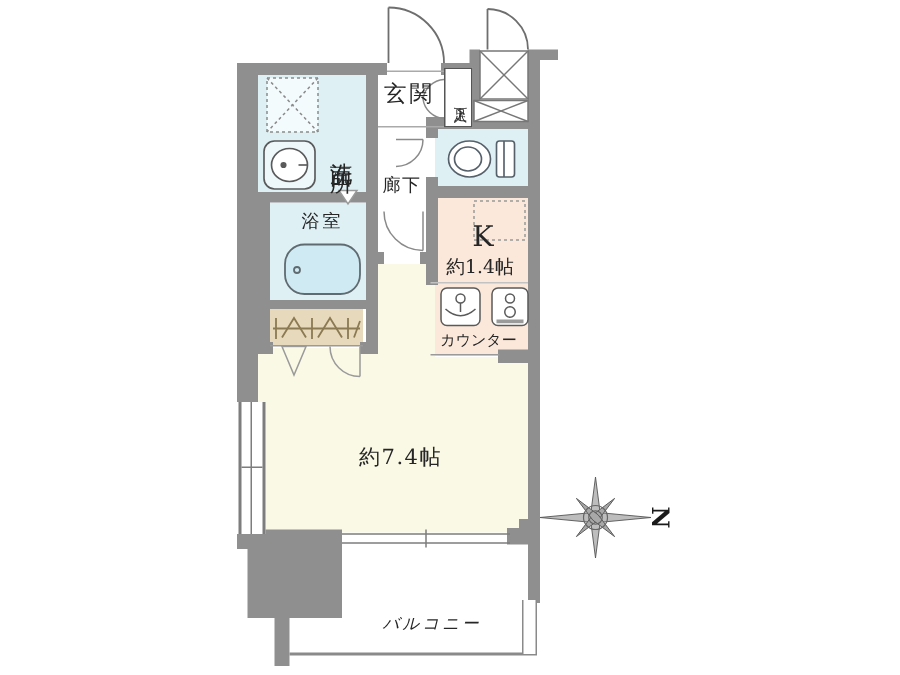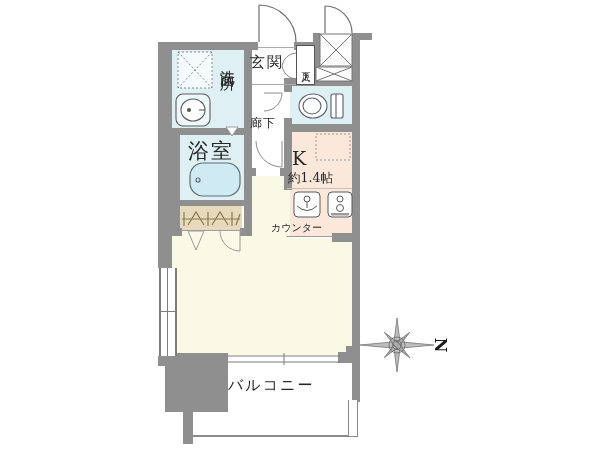--- a/index.html
+++ b/index.html
@@ -5,21 +5,21 @@
   html,body{margin:0;padding:0;background:#ffffff;}
   #plan{position:relative;width:600px;height:450px;background:#ffffff;overflow:hidden;
         font-family:"DejaVu Serif","Liberation Serif",serif;color:#2a2a2a;}
   .wall{position:absolute;background:#8f8f8f;}
   .fill{position:absolute;}
   .f-water{background:#dff0f5;}
   .f-kitchen{background:#fbe8da;}
   .f-room{background:#faf9e6;}
   .f-closet{background:#e7d9bb;}
   .tline{position:absolute;background:#9a9a9a;}
-  .lbl{position:absolute;line-height:1.15;letter-spacing:2px;
+  .lbl{position:absolute;text-align:center;line-height:1.15;letter-spacing:2px;
        color:#262626;z-index:6;white-space:nowrap;}
   .vtext{writing-mode:vertical-rl;text-orientation:upright;}
   #svg-layer{position:absolute;left:0;top:0;z-index:5;}
   .box-border{position:absolute;border:1px solid #555;background:#ffffff;z-index:6;
               display:flex;align-items:center;justify-content:center;}
   .window{position:absolute;background:#ffffff;border-left:2px solid #7d7d7d;
           border-right:2px solid #7d7d7d;z-index:4;}
   .rail{position:absolute;background:#ffffff;border-left:1px solid #8a8a8a;
         border-right:1px solid #8a8a8a;z-index:4;}
 </style>
@@ -188,20 +188,21 @@
       <text transform="translate(440,345) rotate(90)" text-anchor="middle" dominant-baseline="central" font-size="16" font-weight="bold" font-family="DejaVu Serif, Liberation Serif, serif" fill="#1a1a1a">N</text>
     </g>
   </svg>
 
   <div class="box-border" style="left:296px;top:45px;width:17px;height:38px;">
     <span class="vtext" style="font-size:9px;line-height:1;">下足入</span>
   </div>
 
   <div class="lbl" style="left:250px;top:54px;width:46px;font-size:15px;">玄関</div>
   <div class="lbl vtext" style="left:218px;top:58px;height:84px;font-size:15px;letter-spacing:3px;">洗面所</div>
-  <div class="lbl" style="left:188px;top:141px;width:54px;font-size:21px;font-family:Liberation Mono, monospace;">浴室</div>
+  <div class="lbl" style="left:188px;top:141px;width:54px;font-size:12px;">浴室</div>
   <div class="lbl" style="left:250px;top:117px;width:36px;font-size:12px;letter-spacing:1px;">廊下</div>
   <div class="lbl" style="left:292px;top:148px;width:60px;font-size:19px;letter-spacing:0;">K</div>
   <div class="lbl" style="left:288px;top:171px;width:64px;font-size:12.5px;letter-spacing:0;">約1.4帖</div>
-  <div class="lbl" style="left:271px;top:222px;width:64px;font-size:10px;letter-spacing:0;">カウンター</div>
-  <div class="lbl" style="left:228px;top:377px;width:120px;font-size:15px;letter-spacing:2px;">バルコニー</div>
+  <div class="lbl" style="left:287px;top:222px;width:64px;font-size:10px;letter-spacing:0;">カウンター</div>
+  <div class="lbl" style="left:192px;top:297px;width:150px;font-size:14px;letter-spacing:1px;">約7.4帖</div>
+  <div class="lbl" style="left:228px;top:410px;width:120px;font-size:11px;letter-spacing:2px;font-style:italic;">バルコニー</div>
 
 </div>
 
 </body></html>

